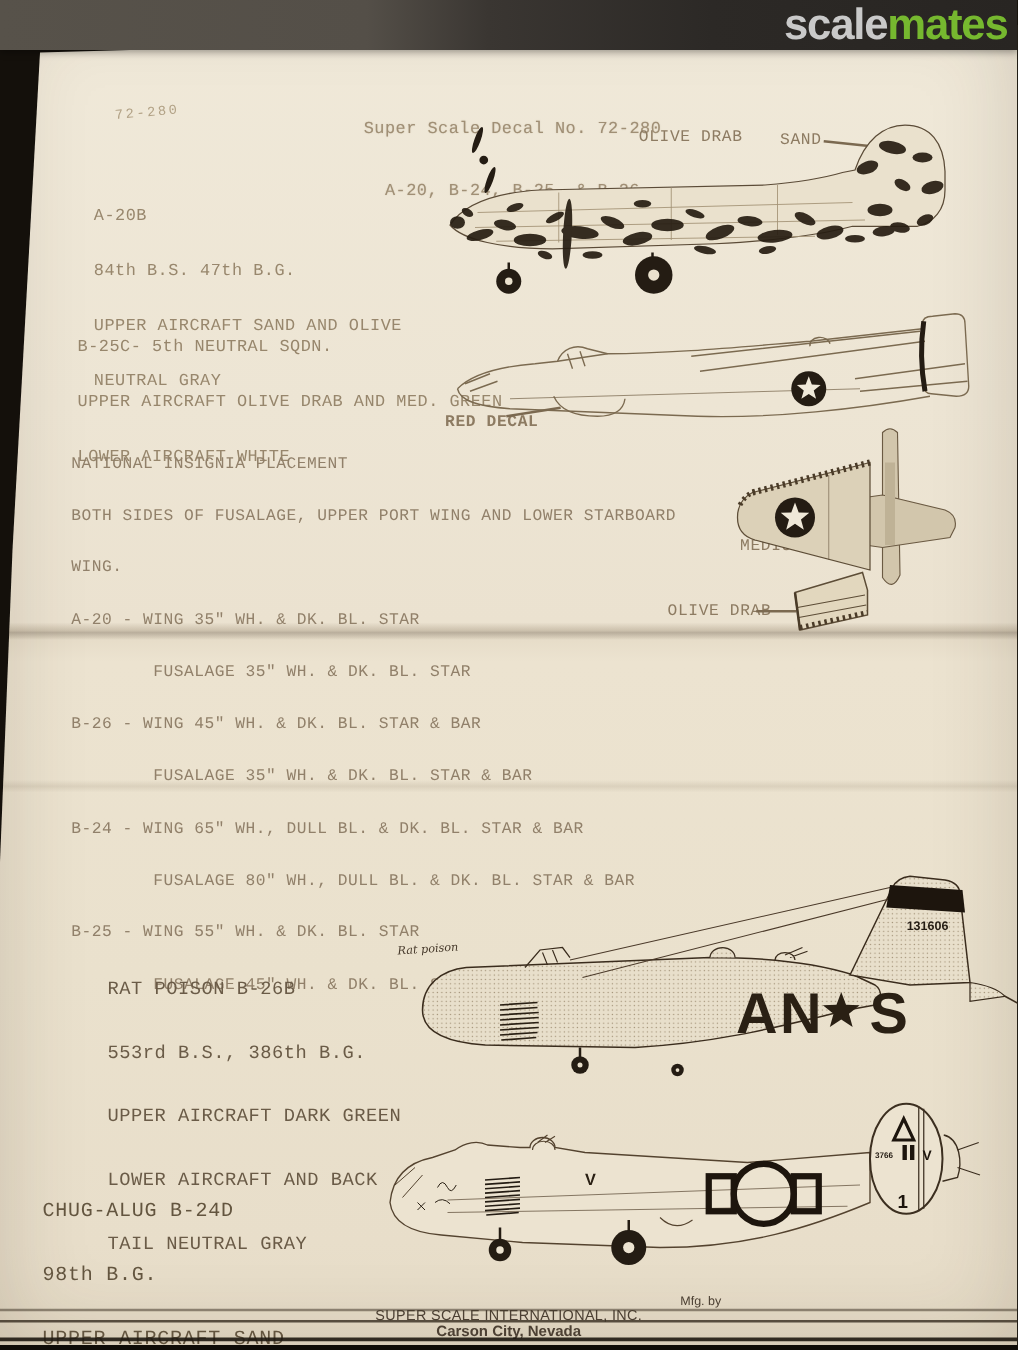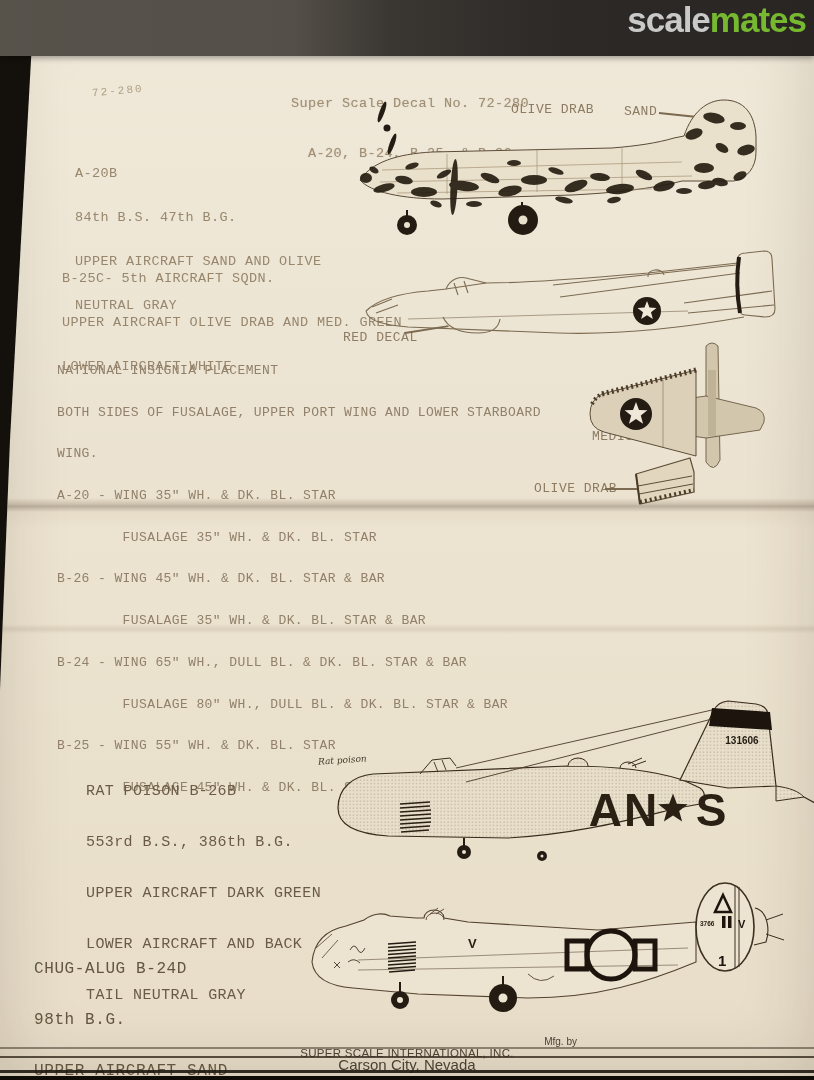--- a/index.html
+++ b/index.html
@@ -7,42 +7,42 @@
          font-family:"Liberation Sans",sans-serif;}
   
   .paper{position:absolute;left:0;top:0;width:814px;height:1080px;
          background:linear-gradient(180deg,#f0e9d9 0%,#ede5d4 30%,#ebe2d0 46%,#e6dcc8 47.2%,#ece3d0 49%,#eae1cd 72%,#e8deca 92%,#e5dbc6 100%);
          clip-path:polygon(32px 42px,814px 20px,814px 1076px,0px 1076px,0px 690px,10px 440px);
          box-shadow:inset 0 0 70px rgba(60,45,25,.18);}
   .fold{position:absolute;left:0;width:100%;pointer-events:none;}
   .fold1{top:498px;height:14px;background:linear-gradient(180deg,rgba(120,100,75,0) 0%,rgba(108,90,66,.22) 45%,rgba(66,52,36,.28) 58%,rgba(120,100,75,0) 100%);}
   .fold2{top:624px;height:10px;background:linear-gradient(180deg,rgba(120,100,75,0),rgba(100,84,60,.12),rgba(120,100,75,0));}
   
-  .topbar{position:absolute;left:0;top:0;width:814px;height:56px;z-index:50;
+  .topbar{position:absolute;left:0;top:0;width:814px;height:40px;z-index:50;
           background:linear-gradient(90deg,#57524a 0%,#544f48 36%,#3a3632 48%,#2c2926 70%,#282522 100%);
           box-shadow:0 2px 6px rgba(0,0,0,.35);}
   .logo{position:absolute;right:8px;top:0px;font-weight:700;font-size:35px;line-height:40px;letter-spacing:-1px;}
   .logo .g1{color:#c9c9c9;}
   .logo .g2{color:#76b82f;}
   
   .tw{position:absolute;font-family:"Liberation Mono",monospace;white-space:pre;letter-spacing:.4px;}
   .blk-title{left:240px;top:63px;width:340px;text-align:center;font-size:13.5px;line-height:16.5px;color:#a08f75;text-shadow:0 0 1px rgba(160,143,117,.45);}
   .blk-corner{left:92px;top:85px;font-size:11px;color:#b2a286;transform:rotate(-5deg);letter-spacing:2px;}
   .blk-a20b{left:75px;top:138px;font-size:13.5px;line-height:14.6px;color:#98876d;}
   .blk-b25c{left:62px;top:243px;font-size:13.5px;line-height:14.6px;color:#97866c;}
   .blk-insignia{left:57px;top:336px;font-size:13px;line-height:13.9px;color:#91806a;}
   .blk-rat{left:44px;top:749px;font-size:15px;line-height:17px;color:#6a5b47;margin-left:42px;}
   .blk-chug{left:34px;top:927px;font-size:16px;line-height:17px;color:#63553f;letter-spacing:.6px;}
   .callout{position:absolute;font-family:"Liberation Mono",monospace;font-size:13px;color:#8d7b62;letter-spacing:.5px;white-space:pre;}
   .leader{position:absolute;height:1.5px;background:#7b6950;transform-origin:left center;}
   .handnote{position:absolute;font-family:"DejaVu Serif",serif;font-style:italic;font-size:9px;color:#45382a;transform:rotate(-4deg);}
   .footer{position:absolute;left:237px;top:1036px;width:340px;text-align:center;color:#4c4033;}
   .footer .f1{font-size:10px;line-height:11px;text-align:right;}
   .footer .f2{font-size:11.5px;line-height:12px;font-weight:400;letter-spacing:.3px;}
-  .footer .f3{font-size:15px;line-height:12px;}
+  .footer .f3{font-size:12px;line-height:12px;font-weight:bold;}
   .sheetline{position:absolute;left:0;width:814px;}
   .sl1{top:1047px;height:1.5px;background:rgba(70,58,44,.55);}
   .sl2{top:1056px;height:2px;background:rgba(52,42,30,.8);}
   .sl3{top:1070px;height:3px;background:rgba(30,24,17,.9);}
   .bottomdark{position:absolute;left:0;top:1076px;width:814px;height:4px;background:#0f0c08;}
   svg{position:absolute;overflow:visible;}
   svg text{font-family:"Liberation Sans",sans-serif;}
 </style>
 </head>
 <body>
@@ -61,21 +61,21 @@
   <div class="tw blk-corner">72-280</div>
 
   <div class="tw blk-a20b">
     <div>A-20B</div>
     <div>84th B.S. 47th B.G.</div>
     <div>UPPER AIRCRAFT SAND AND OLIVE</div>
     <div>NEUTRAL GRAY</div>
   </div>
 
   <div class="tw blk-b25c">
-    <div>B-25C- 5th AIRCRAFT SQDN.</div>
+    <div>B-25C- 5th NEUTRAL SQDN.</div>
     <div>UPPER AIRCRAFT OLIVE DRAB AND MED. GREEN</div>
     <div>LOWER AIRCRAFT WHITE</div>
   </div>
 
   <div class="tw blk-insignia">
     <div>NATIONAL INSIGNIA PLACEMENT</div>
     <div>BOTH SIDES OF FUSALAGE, UPPER PORT WING AND LOWER STARBOARD</div>
     <div>WING.</div>
     <div>A-20 - WING 35" WH. &amp; DK. BL. STAR</div>
     <div>        FUSALAGE 35" WH. &amp; DK. BL. STAR</div>
@@ -84,21 +84,21 @@
     <div>B-24 - WING 65" WH., DULL BL. &amp; DK. BL. STAR &amp; BAR</div>
     <div>        FUSALAGE 80" WH., DULL BL. &amp; DK. BL. STAR &amp; BAR</div>
     <div>B-25 - WING 55" WH. &amp; DK. BL. STAR</div>
     <div>        FUSALAGE 45" WH. &amp; DK. BL. STAR &amp; BAR</div>
   </div>
 
   <div class="callout" style="left:511px;top:102px;">OLIVE DRAB</div>
   <div class="callout" style="left:624px;top:104px;">SAND</div>
   <div class="leader" style="left:659px;top:112px;width:48px;transform:rotate(6deg);"></div>
 
-  <div class="callout" style="left:343px;top:330px;">RED DECAL</div>
+  <div class="callout" style="left:356px;top:330px;font-weight:bold;">RED DECAL</div>
   <div class="leader" style="left:405px;top:332px;width:44px;transform:rotate(-9deg);"></div>
 
   <div class="callout" style="left:592px;top:429px;">MEDIUM GREEN</div>
   <div class="leader" style="left:644px;top:426px;width:20px;transform:rotate(-48deg);"></div>
 
   <div class="callout" style="left:534px;top:481px;">OLIVE DRAB</div>
   <div class="leader" style="left:605px;top:488px;width:32px;"></div>
 
   <svg style="left:352px;top:92px;" width="412" height="152" viewBox="0 0 412 152">
     <g stroke="#5b4b37" stroke-width="1" fill="#eae1cd">

